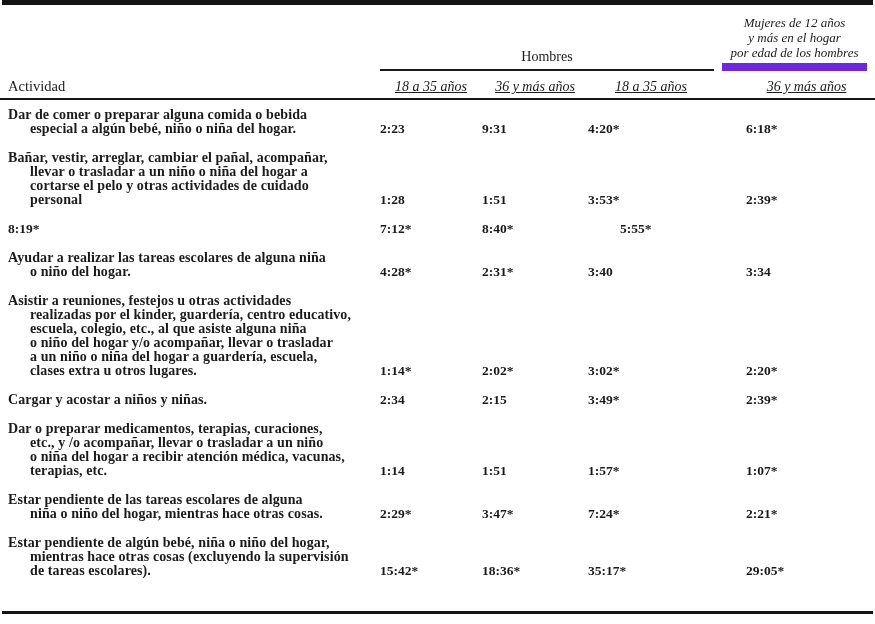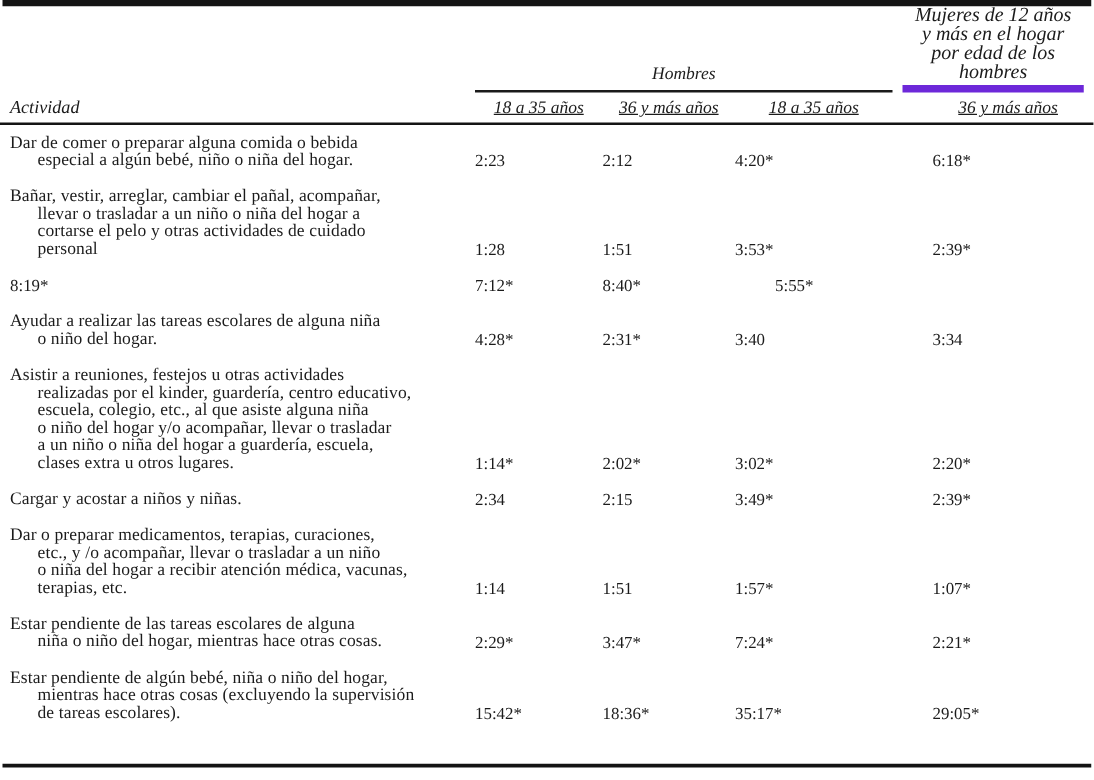--- a/index.html
+++ b/index.html
@@ -26,52 +26,50 @@
     display: grid;
     grid-template-columns: 372px 102px 106px 126px 153px;
     align-items: end;
   }
 
   
   .group-row { height: 66px; }
   .group-hombres {
     grid-column: 2 / 5;
     text-align: center;
-    font-style: italic;
     font-size: 14px;
     padding-bottom: 4px;
     border-bottom: 2px solid #1a1a1a;
   }
   .group-mujeres {
     grid-column: 5;
     margin-left: 8px;
     text-align: center;
     font-style: italic;
-    font-size: 16px;
+    font-size: 13px;
     line-height: 15px;
     white-space: pre-line;
     padding-bottom: 3px;
-    border-bottom: 6px solid #6d28d9;
+    border-bottom: 8px solid #6d28d9;
   }
   .sub-row { height: 24px; padding-bottom: 3px; }
   .actividad {
-    font-style: italic;
     font-size: 14.5px;
   }
   .colhead {
     text-align: center;
     font-style: italic;
     font-size: 14px;
     white-space: nowrap;
     text-decoration: underline;
   }
   .head-rule { height: 2px; background: #141414; margin: 0 -8px; }
 
   
-  .row { margin-top: 15px; }
+  .row { margin-top: 15px; font-weight: bold; }
   .row.first { margin-top: 8px; }
   .activity {
     font-size: 14px;
     line-height: 14px;
     white-space: pre-line;
     padding-left: 22px;
     text-indent: -22px;
     letter-spacing: 0.1px;
   }
   .val {
@@ -104,21 +102,21 @@
       <div class="colhead">18 a 35 años</div>
       <div class="colhead c4">36 y más años</div>
     </div>
 
     <div class="head-rule"></div>
 
     <div class="row first">
       <div class="activity">Dar de comer o preparar alguna comida o bebida
 especial a algún bebé, niño o niña del hogar.</div>
       <div class="val">2:23</div>
-      <div class="val">2:12</div>
+      <div class="val">9:31</div>
       <div class="val">4:20*</div>
       <div class="val c4">6:18*</div>
     </div>
 
     <div class="row">
       <div class="activity">Bañar, vestir, arreglar, cambiar el pañal, acompañar,
 llevar o trasladar a un niño o niña del hogar a
 cortarse el pelo y otras actividades de cuidado
 personal</div>
       <div class="val">1:28</div>

